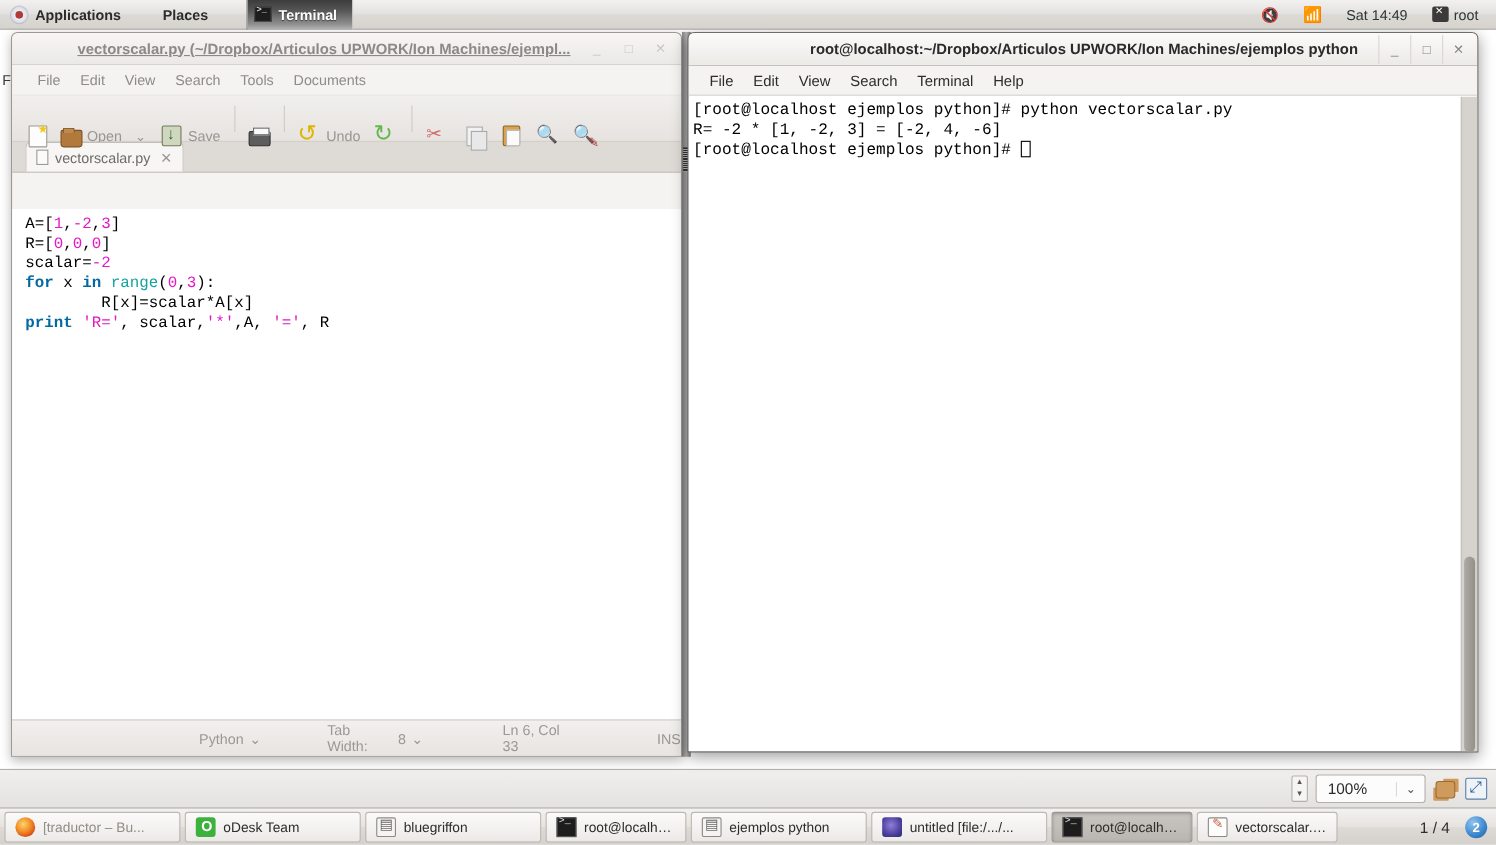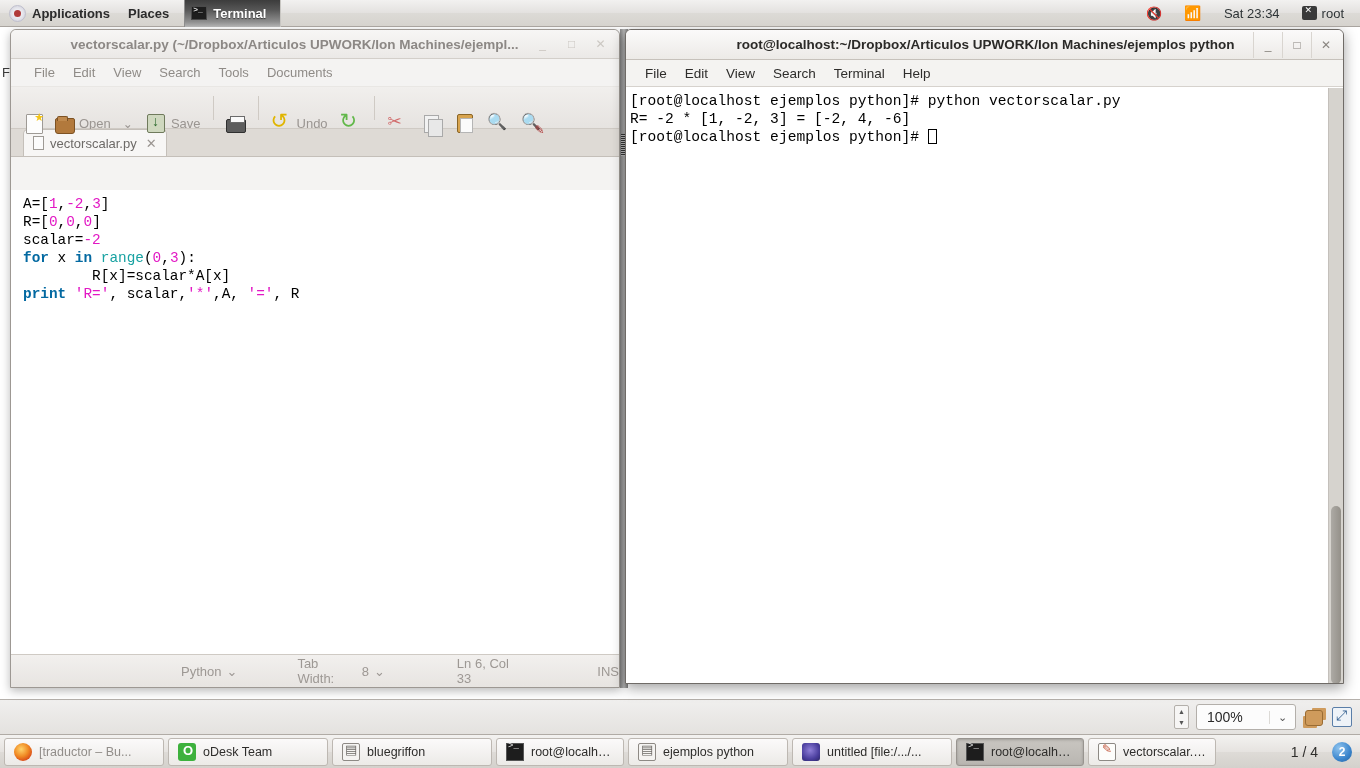--- a/index.html
+++ b/index.html
@@ -10,21 +10,21 @@
     background: #ececec;
   }
   #screen { position: relative; width: 1360px; height: 768px; background: #ececec; }
 
   
   #top-panel {
     position: absolute; left: 0; top: 0; width: 1360px; height: 27px;
     background: linear-gradient(to bottom, #f2f1f0 0%, #e3e1df 50%, #dcdad6 51%, #d6d3ce 100%);
     border-bottom: 1px solid #a9a49f;
     display: flex; align-items: center;
-    font-size: 13px; color: #2e3436;
+    font-size: 13px; color: #2e3436; gap: 20px;
   }
   .panel-menu { padding: 3px 9px; display:flex; align-items:center; gap:6px; font-weight:bold; color:#2b2b2b;}
   .fedora-logo {
     width: 17px; height: 17px; border-radius: 50%;
     background: radial-gradient(circle at 50% 50%, #ffffff 0%, #e8e8ee 45%, #c9c9d6 100%);
     position: relative; display:inline-block;
     border: 1px solid #bfbfcd;
   }
   .fedora-logo::after {
     content:""; position:absolute; left:50%; top:50%; width:7px; height:7px;
@@ -126,21 +126,21 @@
   #gedit-titlebar {
     height: 29px; width: 100%;
     background: linear-gradient(to bottom, #f7f6f5 0%, #ebe9e7 100%);
     border-bottom: 1px solid #d3cfca;
     display:flex; align-items:center; position:relative;
     border-radius: 5px 5px 0 0;
   }
   #gedit-title {
     flex:1; text-align:center; font-size: 13.5px; color: #8c8885;
     font-weight: bold; padding-left: 50px;
-    white-space: nowrap; overflow:hidden; text-overflow: ellipsis;
+    white-space: nowrap; overflow:hidden; text-overflow: ellipsis; text-decoration: underline;
   }
   .win-btns { display:flex; align-items:center; gap: 0; padding-right: 4px; }
   .win-btn {
     width: 29px; height: 28px; display:flex; align-items:center; justify-content:center;
     font-size: 12px; color:#c6c2bd;
   }
   .win-btn.inactive { color:#cbc7c2; }
   #gedit-menubar {
     height: 27px; display:flex; align-items:center; gap: 0;
     padding-left: 14px; font-size: 13px; color:#8f8b87;
@@ -481,21 +481,21 @@
     <div class="panel-menu">
       <span>Places</span>
     </div>
     <div id="panel-window-btn">
       <span class="term-mini-icon"></span>
       <span>Terminal</span>
     </div>
     <div id="panel-right">
       <div class="pr-item">🔇</div>
       <div class="pr-item" style="font-size:14px;">📶</div>
-      <div class="pr-item" id="clock">Sat 23:34</div>
+      <div class="pr-item" id="clock">Sat 14:49</div>
       <div class="pr-item">
         <span class="user-badge"></span>
         <span>root</span>
       </div>
     </div>
   </div>
 
   <div id="taskbar">
     <div id="task-list" style="display:flex; gap:4px; flex:1; align-items:center;">
         <div class="task tw dim">

